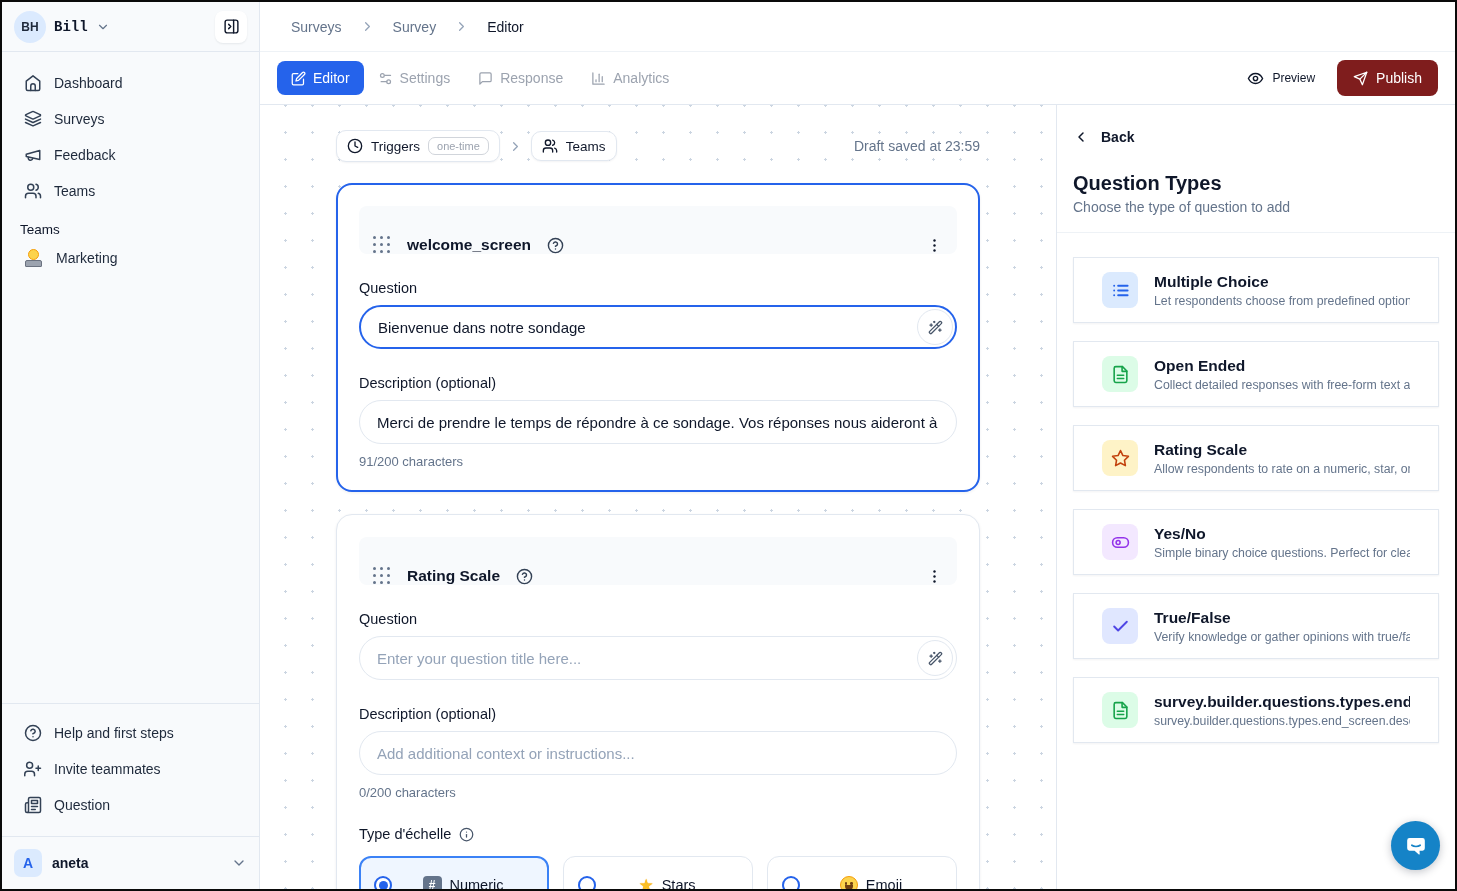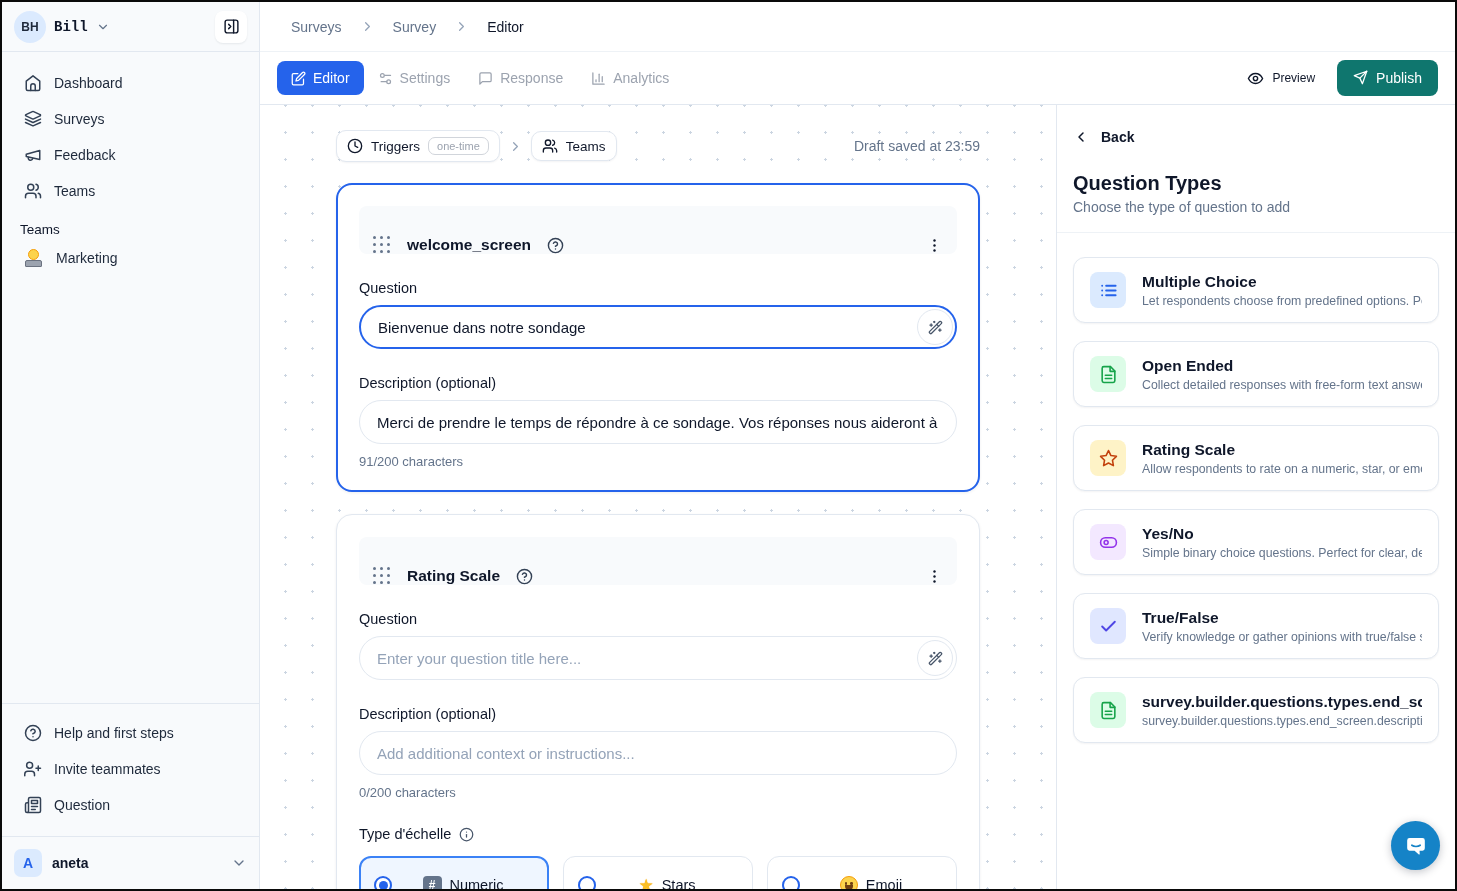--- a/index.html
+++ b/index.html
@@ -33,21 +33,21 @@
   .crumb-bar { height:50px; display:flex; align-items:center; gap:18px; padding:0 31px; background:#fff; border-bottom:1px solid #eef2f6; }
   .crumb { font-size:14px; color:#64748b; cursor:pointer; }
   .crumb.current { color:#0f172a; font-weight:500; cursor:default; }
   .crumb-sep { color:#94a3b8; display:flex; }
   .toolbar { height:53px; display:flex; align-items:center; padding:0 17px; background:#fff; border-bottom:1px solid #e2e8f0; }
   .tab-pill { display:flex; align-items:center; gap:7px; padding:9px 14px; border-radius:8px; font-size:14px; font-weight:500; color:#9ca3af; cursor:pointer; }
   .tab-pill.active { background:#2563eb; color:#fff; }
   .tab-pill .ic { width:15px; height:15px; display:flex; }
   .toolbar-right { margin-left:auto; display:flex; align-items:center; gap:22px; }
   .preview-btn { display:flex; align-items:center; gap:8px; font-size:12px; font-weight:500; color:#0f172a; cursor:pointer; }
-  .publish-btn { display:flex; align-items:flex-start; gap:8px; background:#0f766e; color:#fff; border:none; font-size:14px; font-weight:500; padding:10px 16px; border-radius:8px; cursor:pointer; font-family:inherit; }
+  .publish-btn { display:flex; align-items:flex-end; gap:8px; background:#7f1d1d; color:#fff; border:none; font-size:14px; font-weight:500; padding:10px 16px; border-radius:8px; cursor:pointer; font-family:inherit; }
 
   .content { flex:1; display:flex; min-height:0; }
 
   
   .canvas { flex:1; min-width:0; background-color:#fff; background-image:radial-gradient(#cbd5e1 1.3px, transparent 1.4px); background-size:27px 27px; background-position:12px 14px; overflow:hidden; padding-top:25px; position:relative; }
   .canvas-inner { width:644px; margin:0 auto; }
   .canvas-toprow { display:flex; align-items:center; margin-bottom:21px; }
   .chip { display:flex; align-items:center; gap:8px; background:#fff; border:1px solid #e2e8f0; border-radius:10px; padding:6px 10px; box-shadow:0 1px 2px rgba(15,23,42,.05); font-size:13.5px; font-weight:500; color:#0f172a; cursor:pointer; }
   .chip .ic { width:16px; height:16px; display:flex; color:#0f172a; }
   .chip-badge { border:1px solid #d1d5db; border-radius:7px; padding:2px 8px; font-size:11px; color:#9ca3af; font-weight:400; }
@@ -93,21 +93,21 @@
   .back-label { font-size:14px; font-weight:600; }
   .panel-title { margin-top:27px; font-size:20px; font-weight:700; color:#0f172a; }
   .panel-sub { margin-top:4px; font-size:14px; color:#64748b; }
   .panel-divider { border-bottom:1px solid #eef2f6; margin-top:17px; }
   .panel-actions { display:flex; gap:10px; margin-top:16px; }
   .predef-btn { flex:1.15; display:flex; align-items:center; justify-content:center; gap:9px; height:31px; background:#fff; border:1px solid #d1d5db; border-radius:16px; font-size:13px; font-weight:500; color:#0f172a; cursor:pointer; font-family:inherit; }
   .predef-btn .ic { width:14px; height:14px; display:flex; }
   .generate-btn { flex:1; display:flex; align-items:center; justify-content:center; gap:9px; height:31px; background:#a855f7; border:1px solid #7e22ce; border-radius:9px; font-size:14px; font-weight:600; color:#fff; cursor:pointer; font-family:inherit; }
   .generate-btn .ic { width:15px; height:15px; display:flex; }
   .type-list { margin-top:24px; display:flex; flex-direction:column; gap:18px; }
-  .type-card { border:1px solid #e2e8f0; border-radius:12px; background:#fff; box-shadow:0 1px 2px rgba(15,23,42,.05); padding:14px 16px; display:flex; align-items:center; gap:16px; cursor:pointer; min-height:64px; }
+  .type-card { border:1px solid #e2e8f0; border-radius:0; background:#fff; box-shadow:0 1px 2px rgba(15,23,42,.05); padding:14px 28px; display:flex; align-items:center; gap:16px; cursor:pointer; min-height:64px; }
   .type-ic { width:36px; height:36px; min-width:36px; border-radius:8px; display:flex; align-items:center; justify-content:center; }
   .type-ic svg { width:19px; height:19px; }
   .ic-blue { background:#dbeafe; color:#2563eb; }
   .ic-green { background:#dcfce7; color:#16a34a; }
   .ic-amber { background:#fef3c7; color:#c2410c; }
   .ic-purple { background:#f3e8ff; color:#9333ea; }
   .ic-indigo { background:#e0e7ff; color:#4f46e5; }
   .type-text { min-width:0; }
   .type-title { font-size:15.5px; font-weight:600; color:#0f172a; white-space:nowrap; overflow:hidden; }
   .type-desc { margin-top:3px; font-size:12.3px; color:#64748b; white-space:nowrap; overflow:hidden; }

